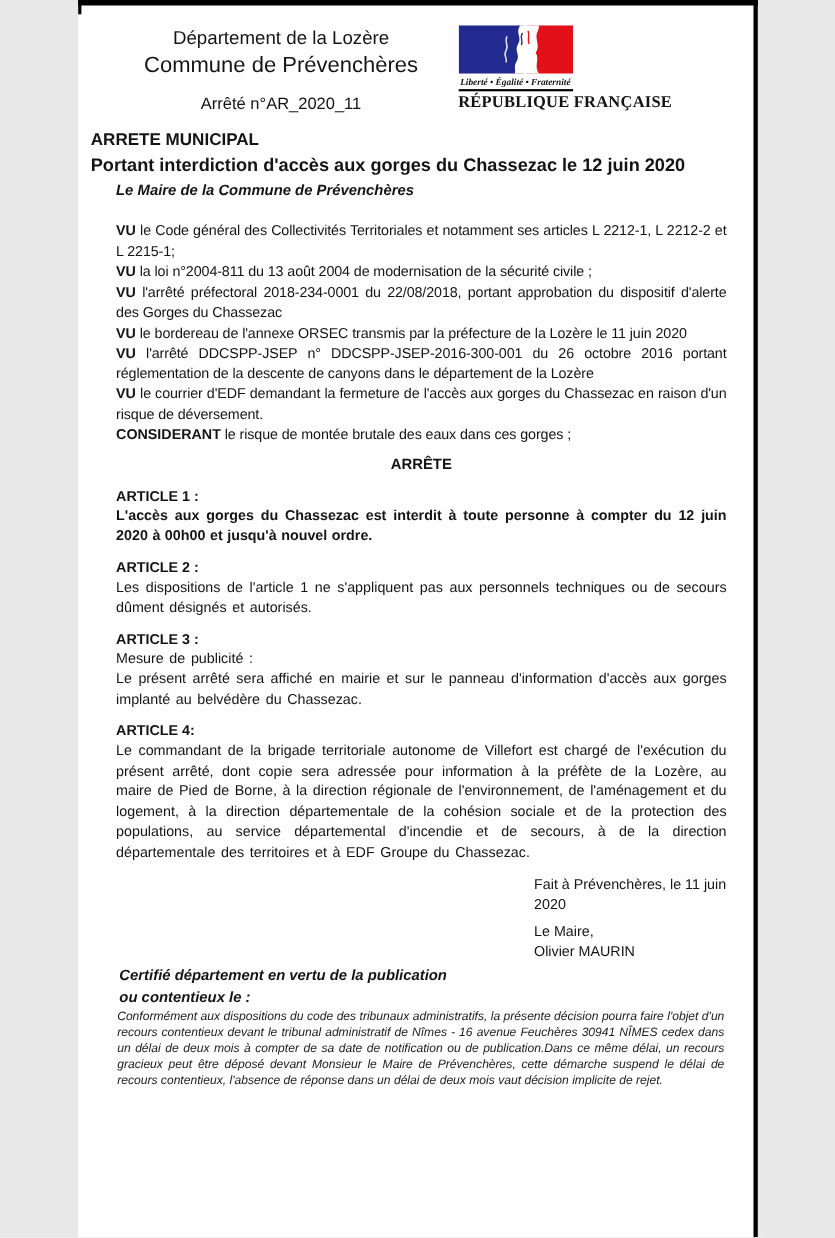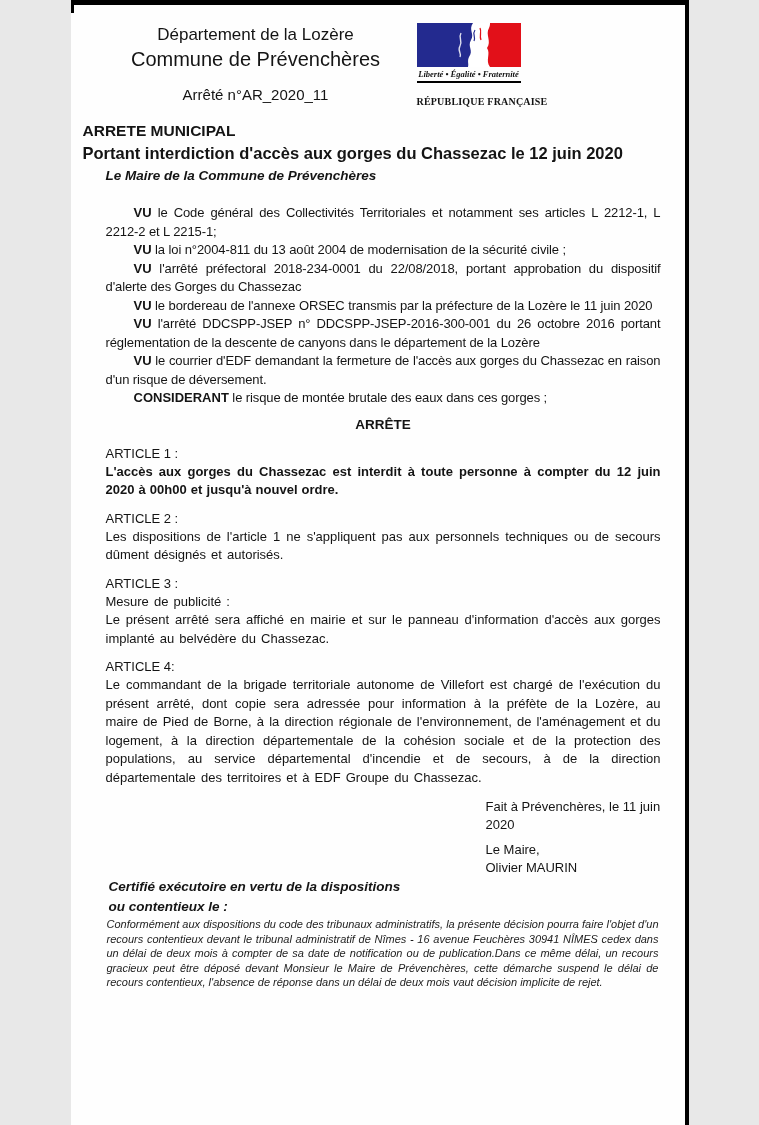--- a/index.html
+++ b/index.html
@@ -23,35 +23,35 @@
   .header-left { width:258px; text-align:center; }
   .dept     { font-size:17px; line-height:23px; }
   .commune  { font-size:20px; line-height:27px; }
   .arrete-no{ font-size:15px; line-height:18px; margin-top:13px; }
 
   .logo { margin-left:32px; width:104px; }
   .logo svg { display:block; width:104px; height:44px; }
   .logo-motto { font-family:"Liberation Serif", serif; font-style:italic; font-weight:bold;
                 font-size:8.5px; text-align:center; margin-top:2px; white-space:nowrap; }
   .logo-rule { height:2px; background:#000; margin-top:2px; }
-  .logo-republic { font-family:"Liberation Serif", serif; font-weight:bold; font-size:10px;
-                   text-align:center; margin-top:13px; letter-spacing:.2px; white-space:nowrap; }
+  .logo-republic { font-family:"Liberation Serif", serif; font-weight:bold; font-size:15px;
+                   text-align:center; margin-top:2px; letter-spacing:.2px; white-space:nowrap; }
 
   
   .title-block { text-align:left; margin-top:13px; padding-left:12px; }
   .title    { font-size:15.5px; font-weight:bold; line-height:21px; }
   .subtitle { font-size:16.5px; font-weight:bold; line-height:25px; }
   .mayor    { margin:1px 28px 0 35px; font-size:13.5px; font-weight:bold; line-height:17px;font-style:italic; }
 
   
   .bodytext { margin:20px 28px 0 35px; font-size:13px; line-height:18.5px; }
   .recital  { text-align:justify; letter-spacing:-0.1px; }
-  .recital b { letter-spacing:0;margin-left:28px; }
+  .recital b { letter-spacing:0; }
   .decree-heading { text-align:center; font-weight:bold; font-size:13.5px; margin-top:7px; line-height:20px; }
-  .article-heading { font-weight:normal; margin-top:9px; line-height:19px; }
+  .article-heading { font-weight:bold; margin-top:9px; line-height:19px; }
   .article-text { text-align:justify; word-spacing:1.5px; }
   .article-text.bold { font-weight:bold; word-spacing:0.5px; }
 
   
   .signature { margin:11px 0 0 415px; font-size:13px; line-height:18px; }
   .sig-role  { margin-top:7px; }
 
   
   .certification { position:absolute; left:38px; top:877px; font-size:13.5px;
                    font-weight:bold; font-style:italic; line-height:20px; }
@@ -131,21 +131,21 @@
       </div>
   </div>
 
   <div class="signature">
     <div>Fait à Prévenchères, le 11 juin 2020</div>
     <div class="sig-role">Le Maire,</div>
     <div>Olivier MAURIN</div>
   </div>
 
   <div class="certification">
-    <div>Certifié exécutoire en vertu de la dispositions</div>
+    <div>Certifié département en vertu de la publication</div>
     <div>ou contentieux le :</div>
   </div>
 
   <div class="legal">Conformément aux dispositions du code des tribunaux administratifs, la présente décision pourra faire l'objet d'un recours contentieux devant le tribunal administratif de Nîmes - 16 avenue Feuchères 30941 NÎMES cedex dans un délai de deux mois à compter de sa date de notification ou de publication.Dans ce même délai, un recours gracieux peut être déposé devant Monsieur le Maire de Prévenchères, cette démarche suspend le délai de recours contentieux, l'absence de réponse dans un délai de deux mois vaut décision implicite de rejet.</div>
 
   <div class="footer">
     <span>Mairie – 48800 Prévenchères – Tél : 04 66 46 01 58 – Fax : 04 66 46 09 41 – Courriel : </span><a href="#">:mairie@prevencheres.fr</a>
   </div>
 </div>
 

